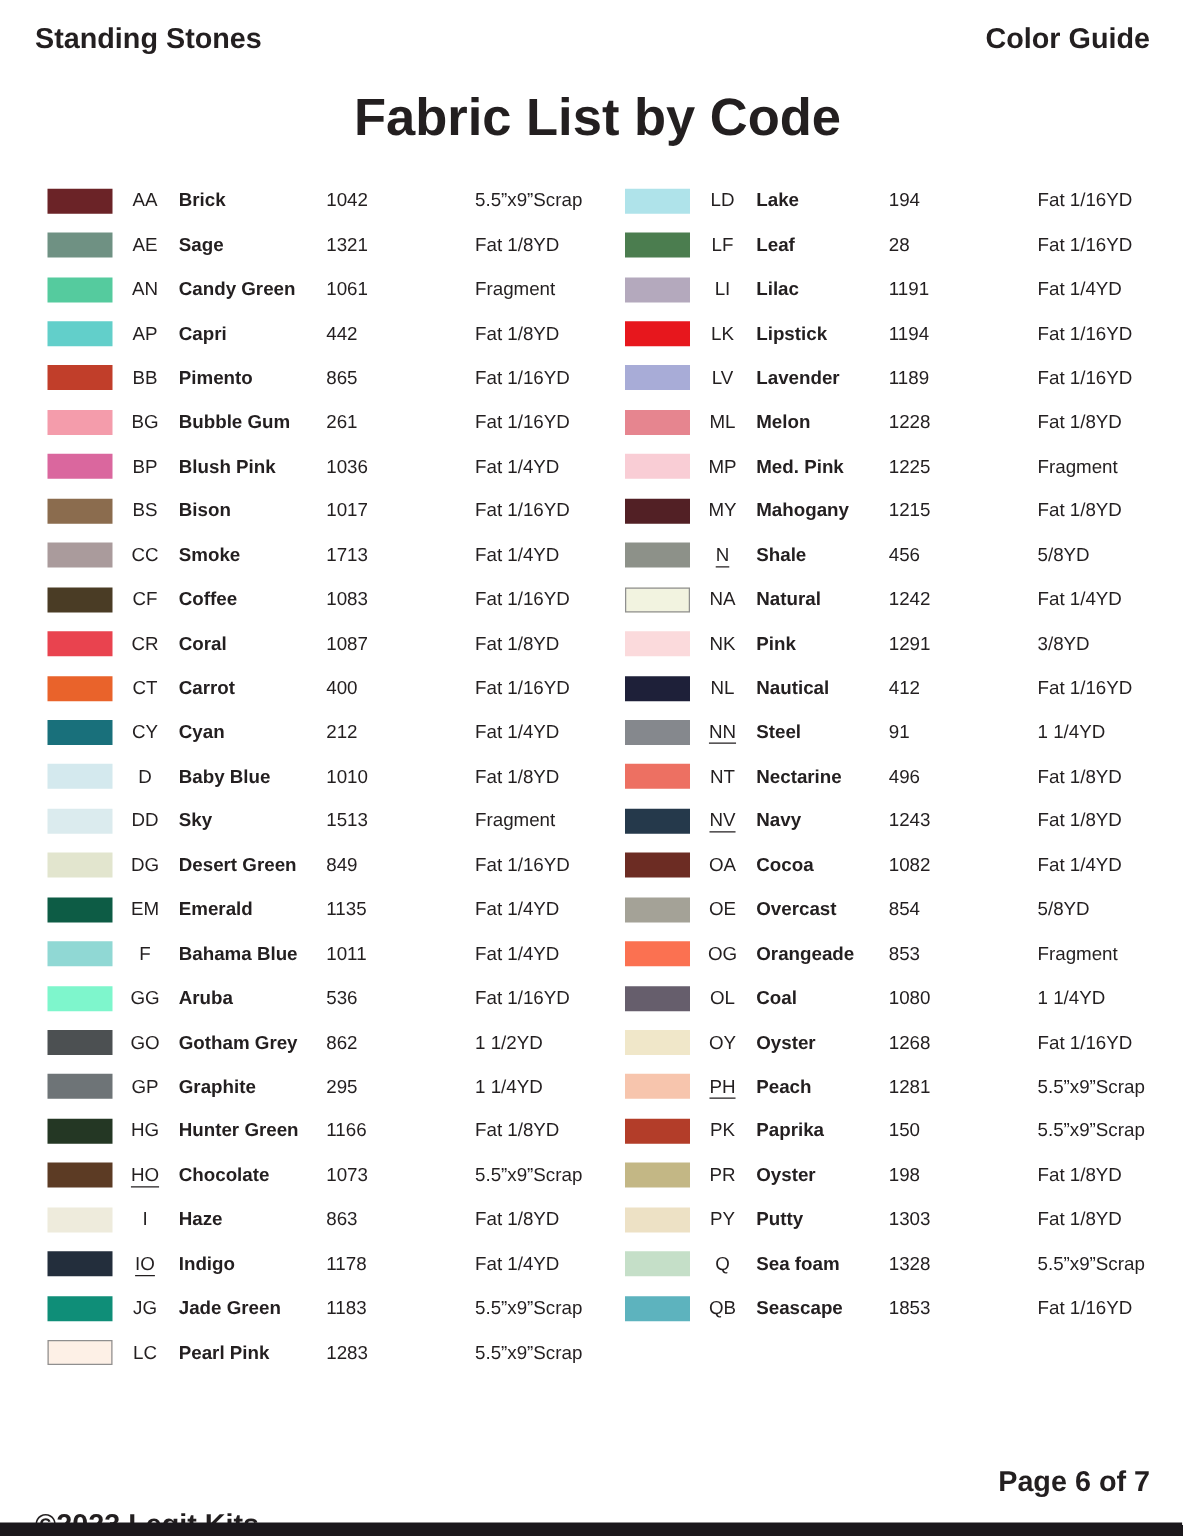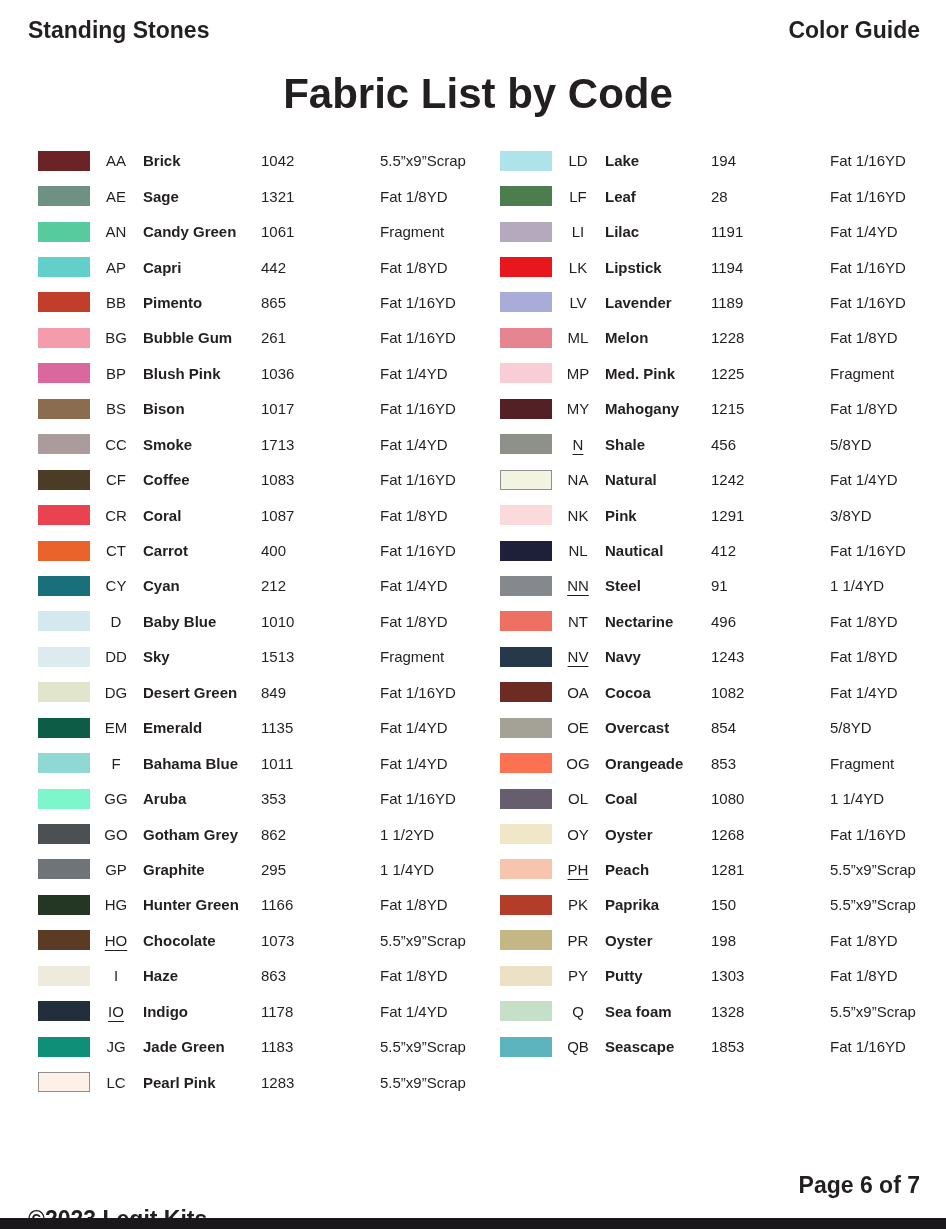--- a/index.html
+++ b/index.html
@@ -220,21 +220,21 @@
     <span class="code">F</span>
     <span class="name">Bahama Blue</span>
     <span class="num">1011</span>
     <span class="qty">Fat 1/4YD</span>
   </div>
 
   <div class="row">
     <span class="swatch" style="background: rgb(126, 246, 204);"></span>
     <span class="code">GG</span>
     <span class="name">Aruba</span>
-    <span class="num">353</span>
+    <span class="num">536</span>
     <span class="qty">Fat 1/16YD</span>
   </div>
 
   <div class="row">
     <span class="swatch" style="background: rgb(76, 80, 82);"></span>
     <span class="code">GO</span>
     <span class="name">Gotham Grey</span>
     <span class="num">862</span>
     <span class="qty">1 1/2YD</span>
   </div>

